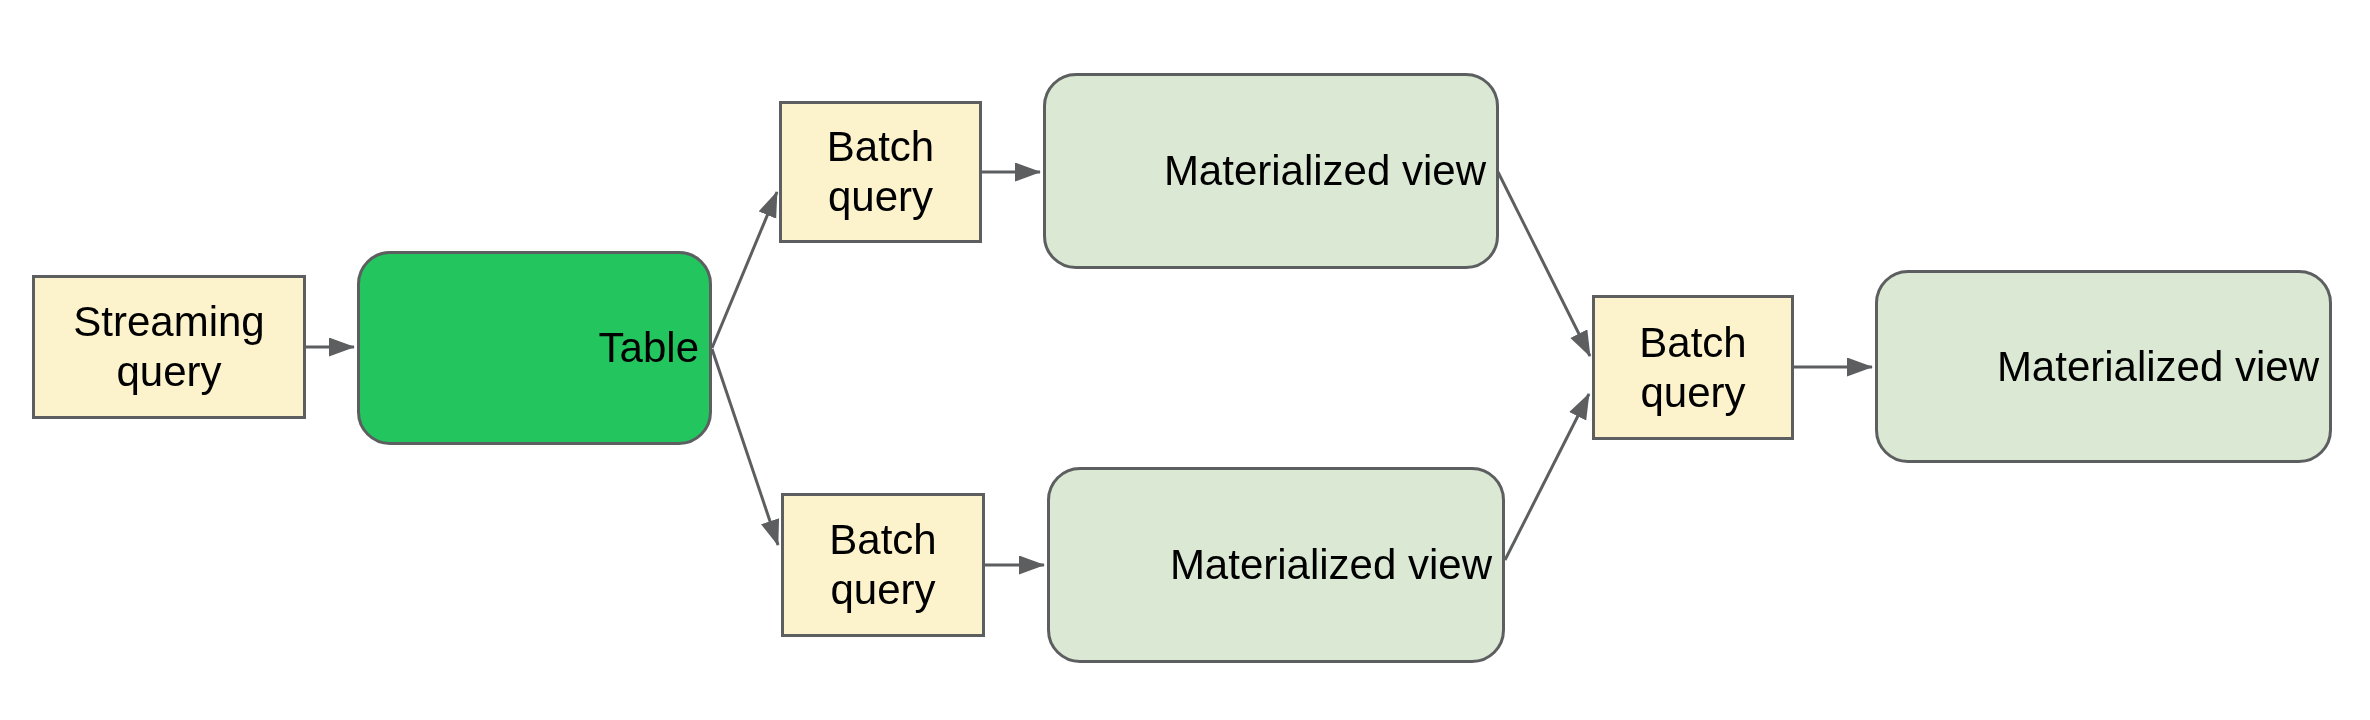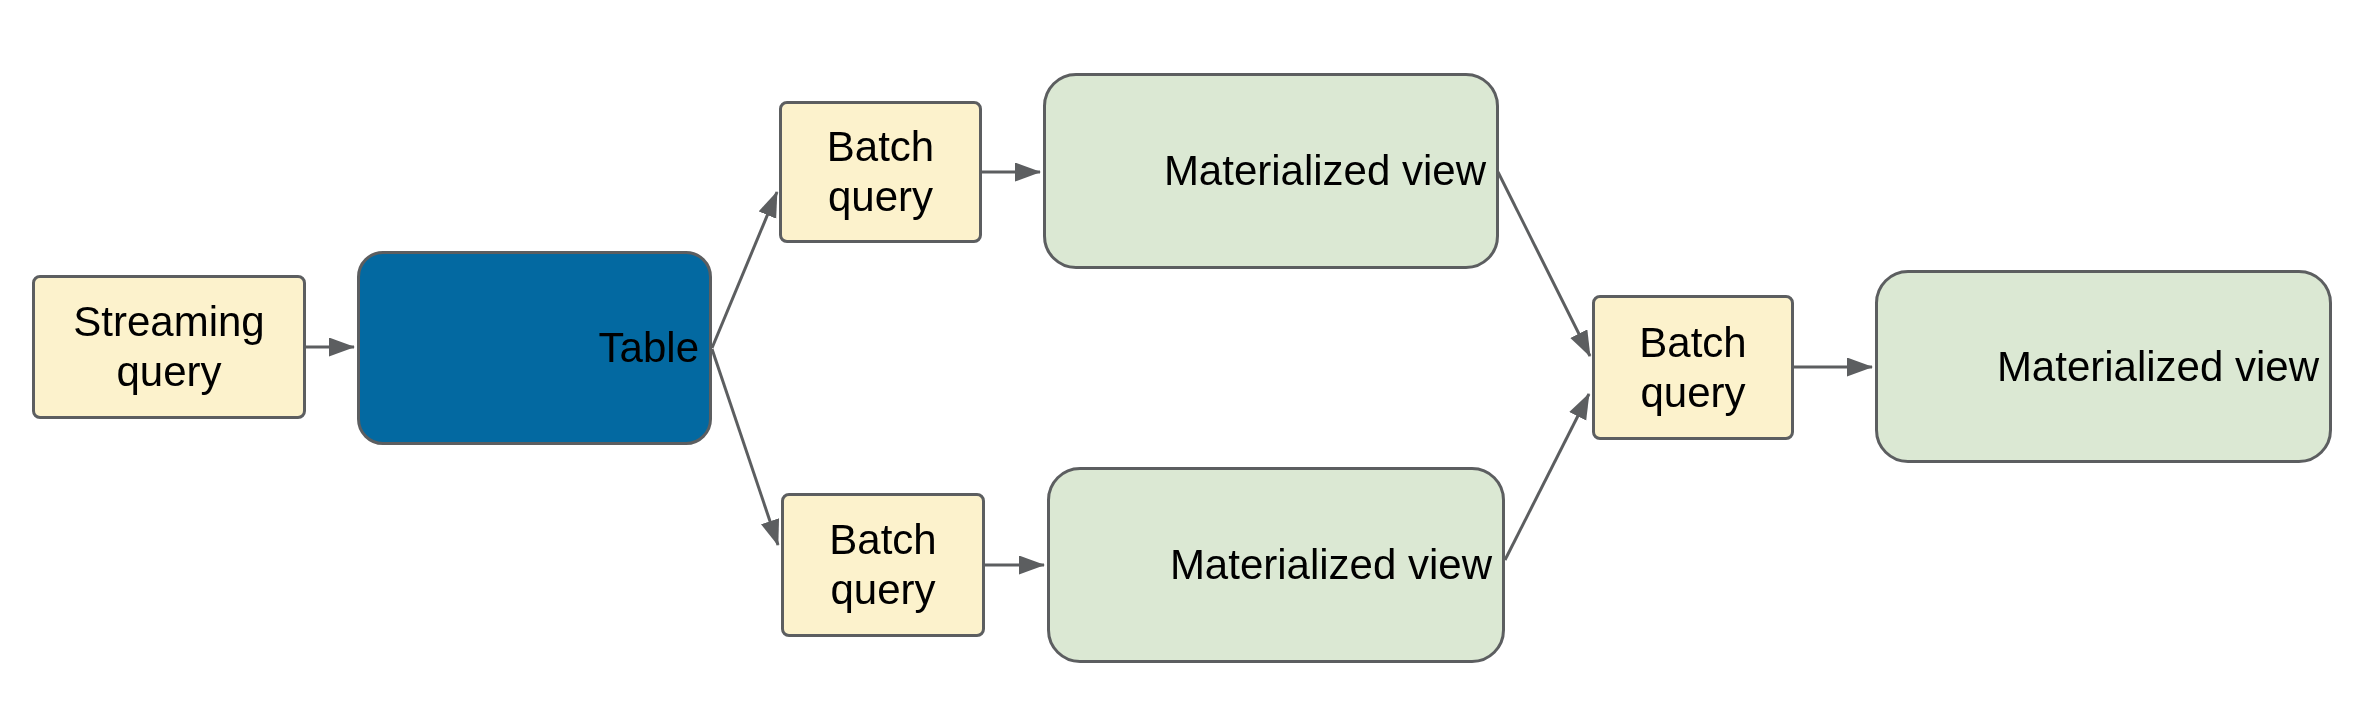--- a/index.html
+++ b/index.html
@@ -37,21 +37,21 @@
     display: flex;
     align-items: center;
     justify-content: center;
     text-align: center;
     font-size: 42px;
     line-height: 1.19;
     color: #000000;
     padding: 4px 10px;
   }
   .node.query {
-    border-radius: 8px;
+    border-radius: 0;
   }
   .node.store {
     border-radius: 33px;
     justify-content: flex-end;
   }
   .node span {
     display: block;
   }
 </style>
 </head>
@@ -72,21 +72,21 @@
         <line x1="985" y1="565" x2="1044" y2="565" stroke="#5c5e60" stroke-width="3" marker-end="url(#arrowhead)"></line>
         <line x1="1498" y1="172" x2="1590" y2="356" stroke="#5c5e60" stroke-width="3" marker-end="url(#arrowhead)"></line>
         <line x1="1505" y1="560" x2="1589" y2="394" stroke="#5c5e60" stroke-width="3" marker-end="url(#arrowhead)"></line>
         <line x1="1794" y1="367" x2="1872" y2="367" stroke="#5c5e60" stroke-width="3" marker-end="url(#arrowhead)"></line>
       </g>
   </svg>
   <div id="node-layer">
       <div class="node query" style="left: 32px; top: 275px; width: 274px; height: 144px; background: rgb(252, 242, 204); border-color: rgb(92, 94, 96); color: rgb(0, 0, 0);">
         <span>Streaming query</span>
       </div>
-      <div class="node store" style="left: 357px; top: 251px; width: 355px; height: 194px; background: #0369a1; border-color: rgb(92, 94, 96); color: rgb(0, 0, 0); border-radius: 26px;">
+      <div class="node store" style="left: 357px; top: 251px; width: 355px; height: 194px; background: #22c55e; border-color: rgb(92, 94, 96); color: rgb(0, 0, 0);">
         <span>Table</span>
       </div>
       <div class="node query" style="left: 779px; top: 101px; width: 203px; height: 142px; background: rgb(252, 242, 204); border-color: rgb(92, 94, 96); color: rgb(0, 0, 0);">
         <span>Batch query</span>
       </div>
       <div class="node store" style="left: 1043px; top: 73px; width: 456px; height: 196px; background: rgb(219, 232, 211); border-color: rgb(92, 94, 96); color: rgb(0, 0, 0);">
         <span>Materialized view</span>
       </div>
       <div class="node query" style="left: 781px; top: 493px; width: 204px; height: 144px; background: rgb(252, 242, 204); border-color: rgb(92, 94, 96); color: rgb(0, 0, 0);">
         <span>Batch query</span>

